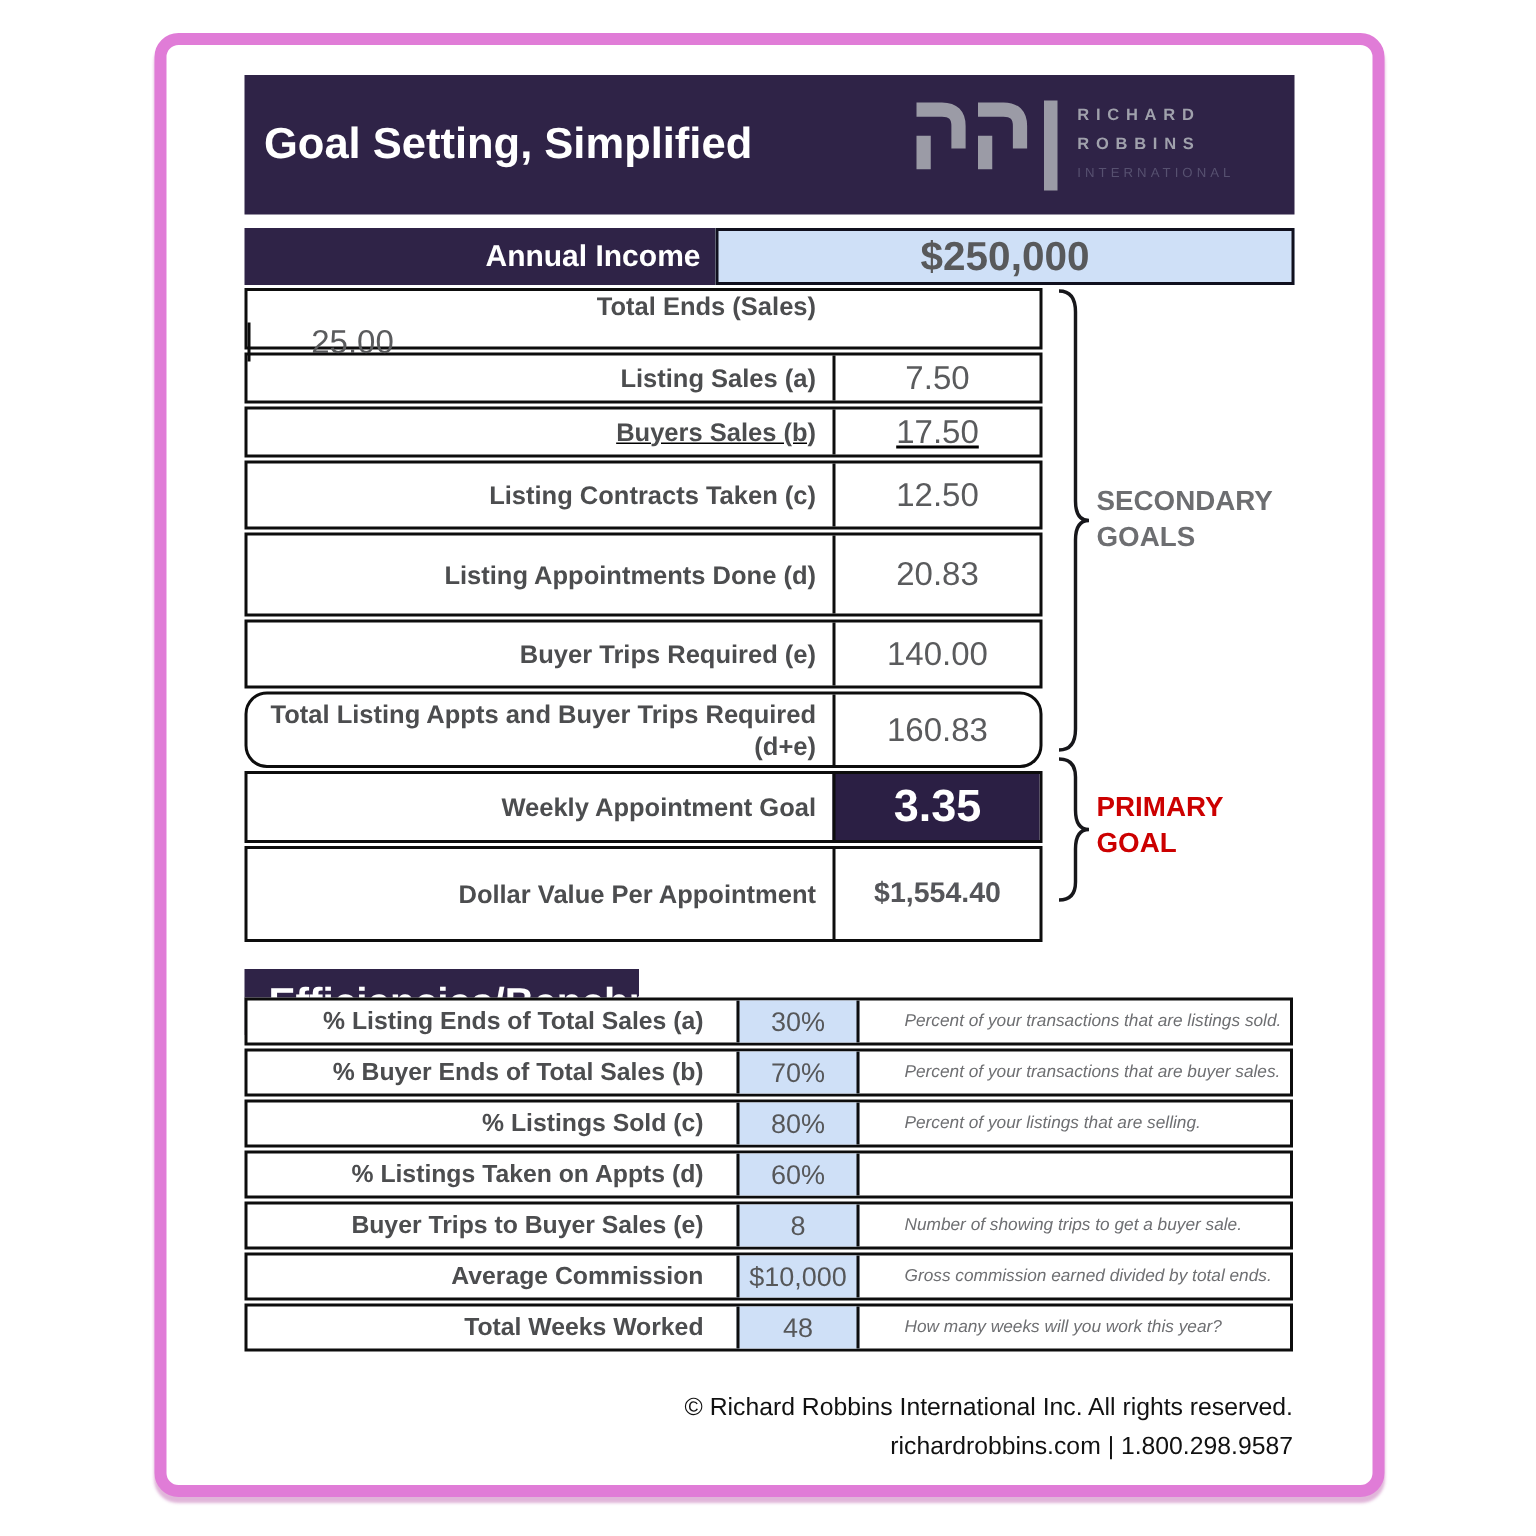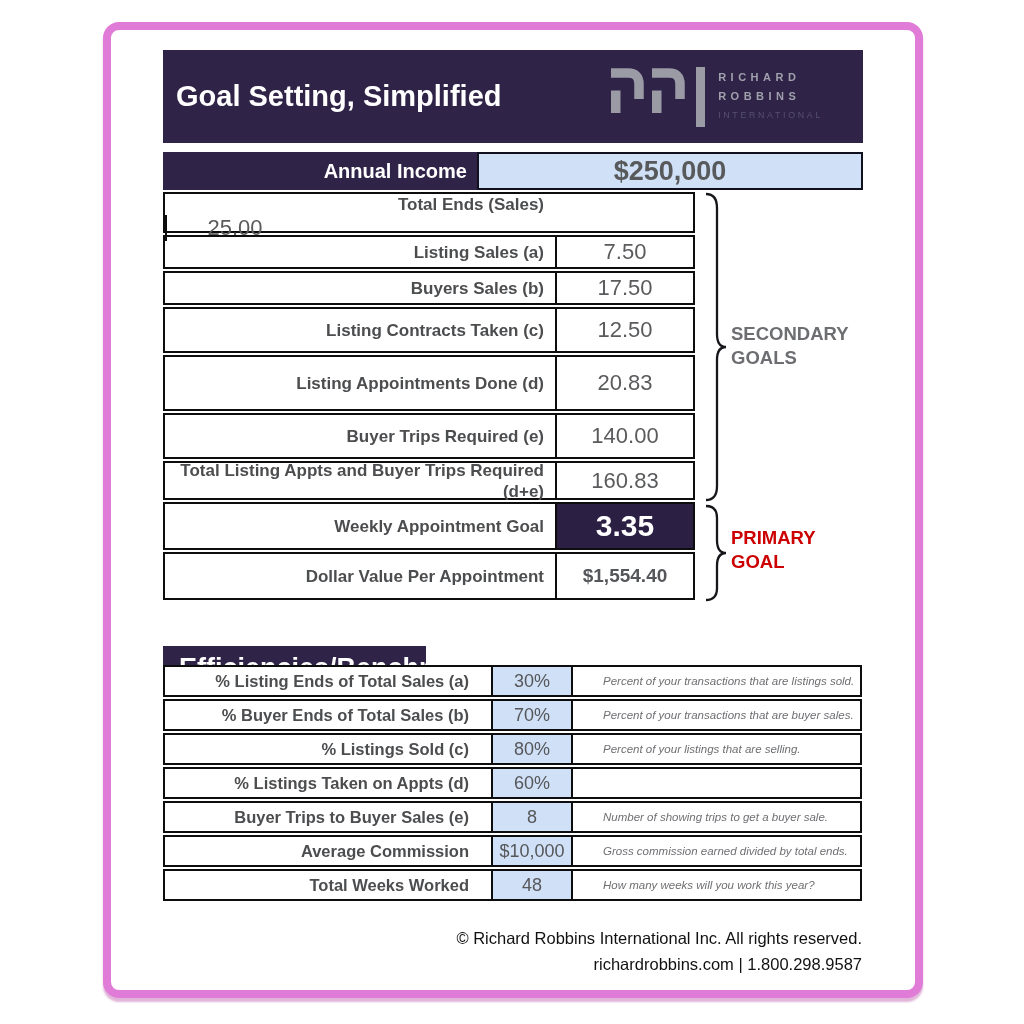--- a/index.html
+++ b/index.html
@@ -24,23 +24,23 @@
   
   .annual { left:52px; top:122px; width:700px; height:38px; display:flex; }
   .annual-label { width:314px; background:#2f2347; color:#fff; font-weight:bold; font-size:20px;
     display:flex; align-items:center; justify-content:flex-end; padding-right:10px; }
   .annual-value { width:386px; background:#cfe0f7; border:2px solid #10101e; color:#58595b;
     font-weight:bold; font-size:27px; display:flex; align-items:center; justify-content:center; }
 
   
   .main-table { left:52px; top:162px; width:532px; }
   .trow { display:flex; border:2px solid #0d0d0d; margin-bottom:2px; background:#fff; }
-  .trow:nth-child(1){height:41px;flex-direction:column;} .trow:nth-child(2){height:34px;} .trow:nth-child(3){height:34px;}
+  .trow:nth-child(1){height:41px;flex-direction:column;} .trow:nth-child(2){height:34px;} .trow:nth-child(3){height:34px;text-decoration:underline;}
   .trow:nth-child(4){height:46px;} .trow:nth-child(5){height:56px;} .trow:nth-child(6){height:46px;}
-  .trow:nth-child(7){height:39px;} .trow:nth-child(8){height:48px;} .trow:nth-child(9){height:48px;}
+  .trow:nth-child(7){height:51px;border-radius:15px;} .trow:nth-child(8){height:48px;} .trow:nth-child(9){height:64px;}
   .tlabel { width:390px; display:flex; align-items:center; justify-content:flex-end;
     text-align:right; padding-right:11px; font-weight:bold; font-size:17px; color:#4c4d4f; line-height:21px; }
   .tvalue { width:138px; border-left:2px solid #0d0d0d; display:flex; align-items:center;
     justify-content:center; font-size:22px; color:#5a5b5d; }
   .trow.bold .tvalue { font-weight:bold; font-size:19px; color:#55565a; }
   .trow.highlight .tvalue { background:#2b1f44; color:#ffffff; font-weight:bold; font-size:30px; }
 
   
   .brace { position:absolute; left:592px; }
   .brace-secondary { top:162px; }

